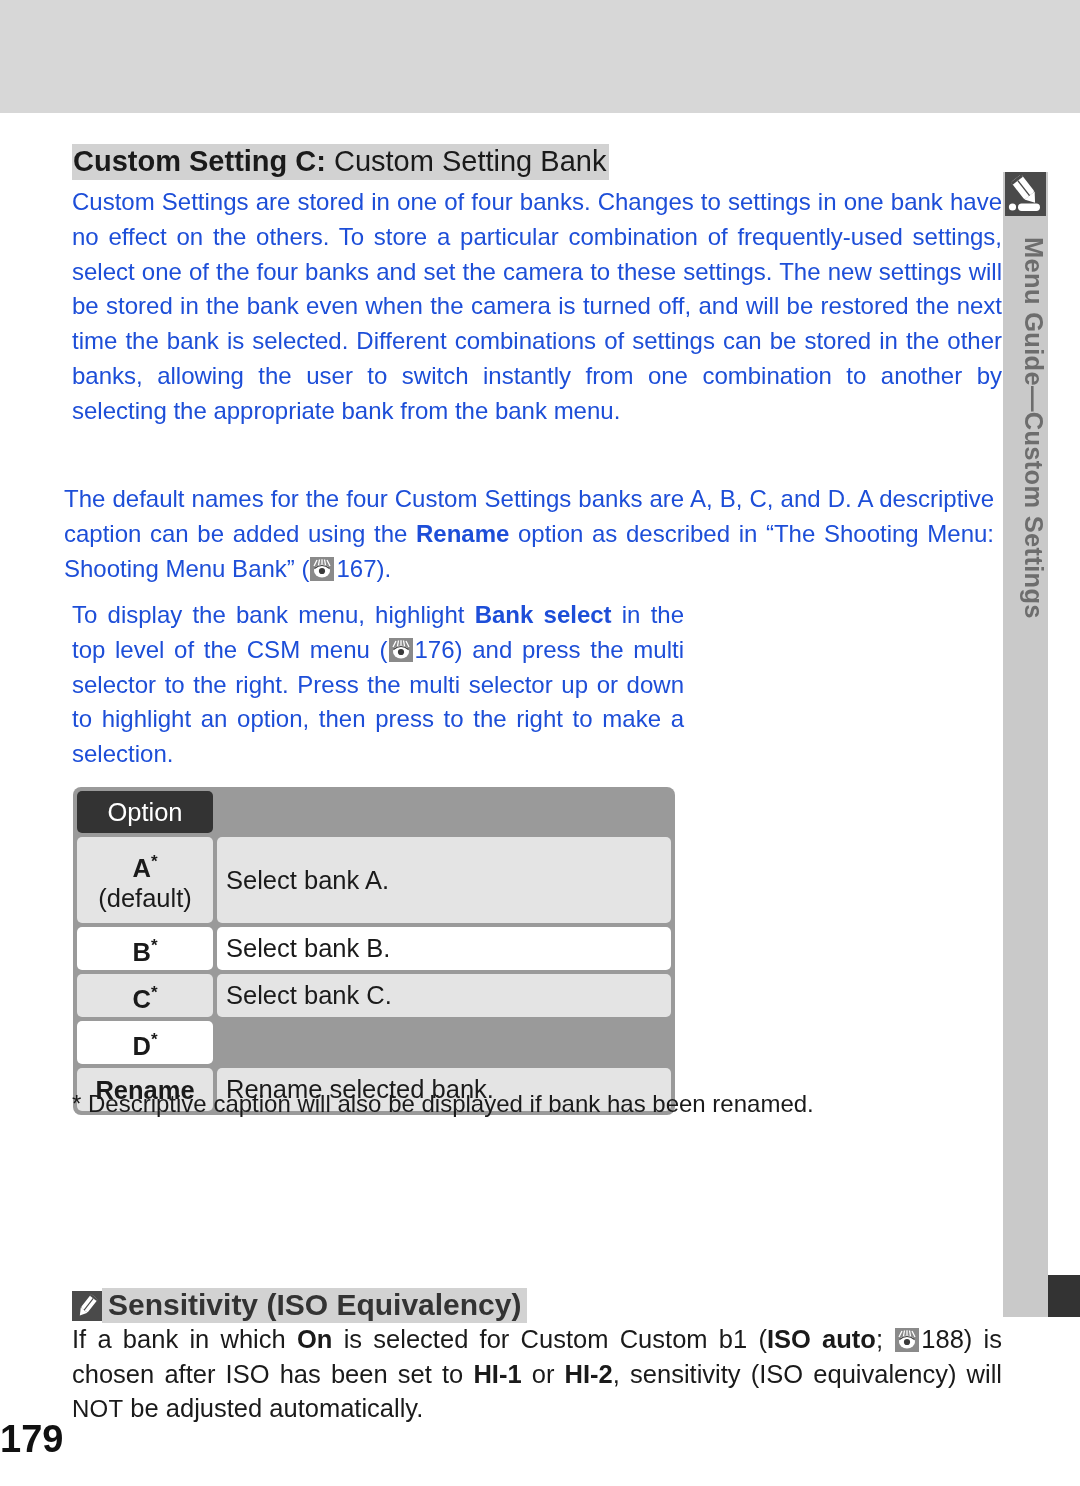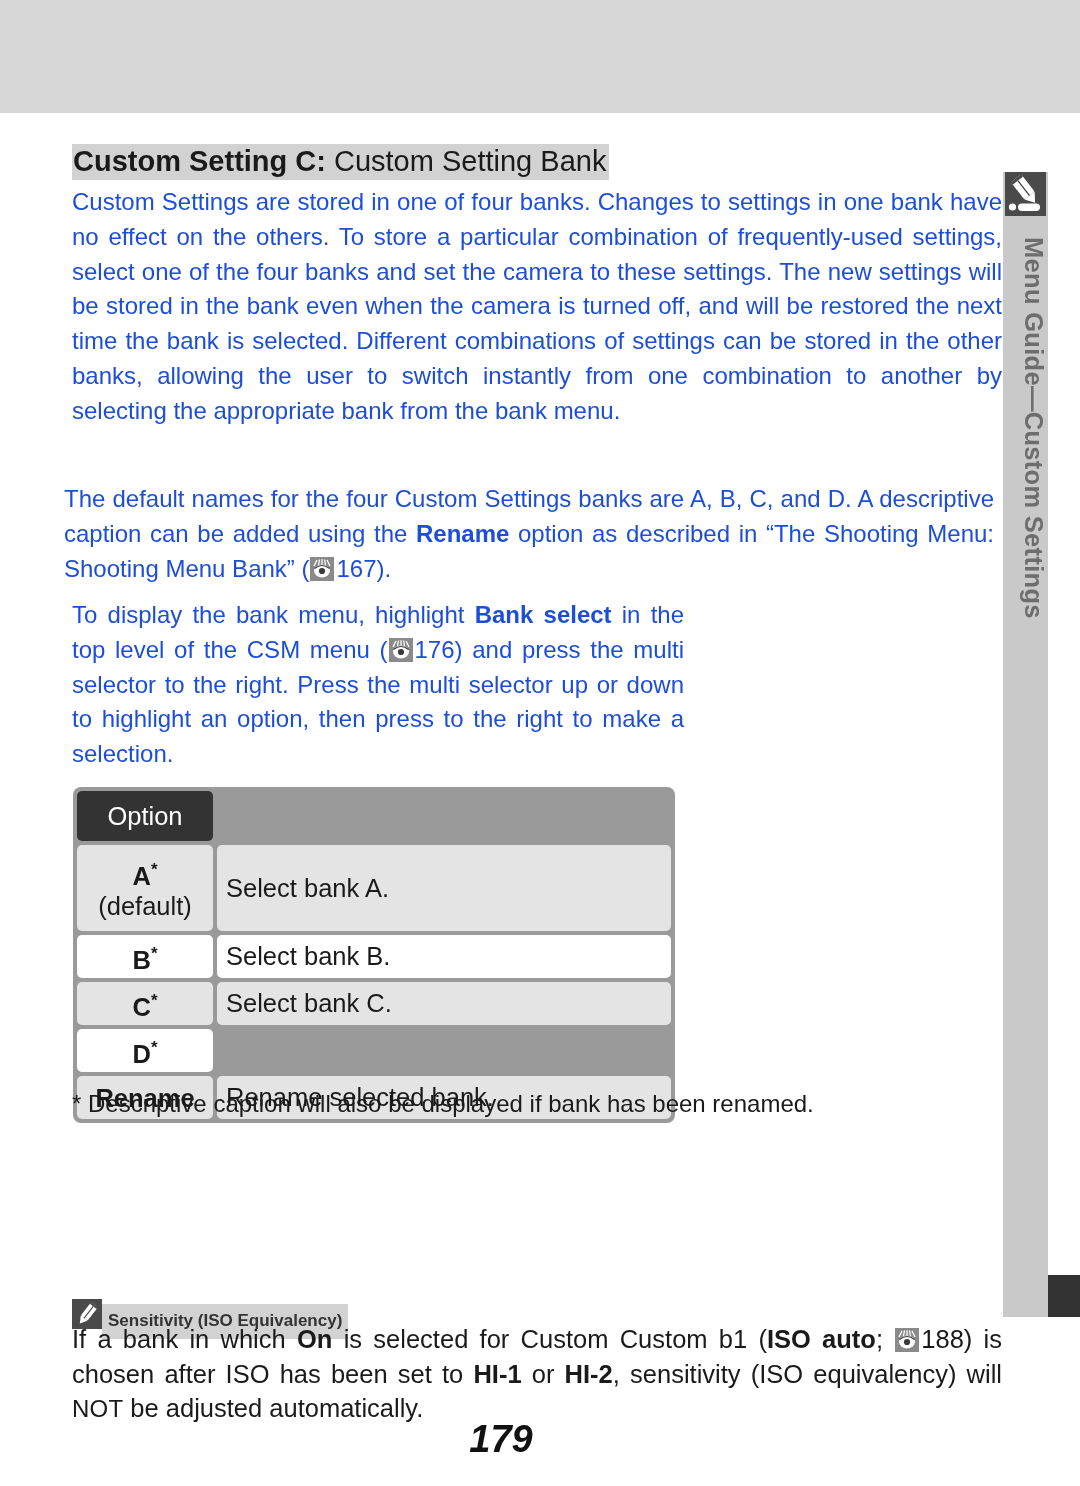--- a/index.html
+++ b/index.html
@@ -148,21 +148,21 @@
     display: flex;
     align-items: center;
     border-radius: 5px;
     font-size: 25.5px;
     padding: 4px 0 4px 9px;
   }
   .tbl-head .cell-opt,
   .tbl-head .cell-desc {
     background: #333333;
     color: #ffffff;
-    height: 50px;
+    height: 42px;
     padding-top: 0;
     padding-bottom: 0;
   }
   .tbl-head .cell-desc { justify-content: center; padding-left: 0; }
   .row-shade .cell-opt, .row-shade .cell-desc { background: #e4e4e4; }
   .row-plain .cell-opt, .row-plain .cell-desc { background: #ffffff; }
   .cell-opt .ln1 { font-weight: bold; line-height: 30px; }
   .cell-opt .ln1 sup { font-weight: bold; font-size: 17px; vertical-align: super; }
   .cell-opt .ln2 { font-weight: normal; line-height: 30px; }
   .row-a .cell-opt, .row-a .cell-desc { height: 86px; }
@@ -192,50 +192,48 @@
   }
   .note-icon {
     width: 30px;
     height: 30px;
     background: #4a4a4a;
     flex: 0 0 30px;
   }
   .note-icon svg { display: block; }
   .note-title {
     background: #d2d2d2;
-    font-size: 17px;
+    font-size: 30px;
     font-weight: bold;
     color: #333333;
     padding: 3px 6px 4px 6px;
     line-height: 28px;
     white-space: nowrap;
-    margin-top: 16px;
   }
   .note-body {
     position: absolute;
     left: 72px;
     top: 1322px;
     width: 930px;
     font-size: 25.5px;
     line-height: 34.5px;
     text-align: justify;
   }
   .note-body b { font-weight: bold; }
   .smallcaps { font-size: 24px; letter-spacing: 0.2px; }
 
   
   .pageno {
     position: absolute;
     left: 0;
     top: 1418px;
     width: 1002px;
-    text-align: center;
+    text-align: left;
     font-size: 38px;
     font-weight: bold;
-    font-style: italic;
     color: #111111;
   }
 </style>
 </head>
 <body>
 
 <div class="top-band"></div>
 
 <div class="side-tab"></div>
 <div class="side-tab-icon">

